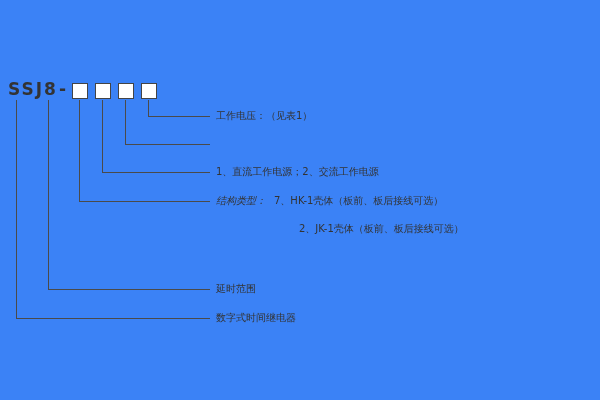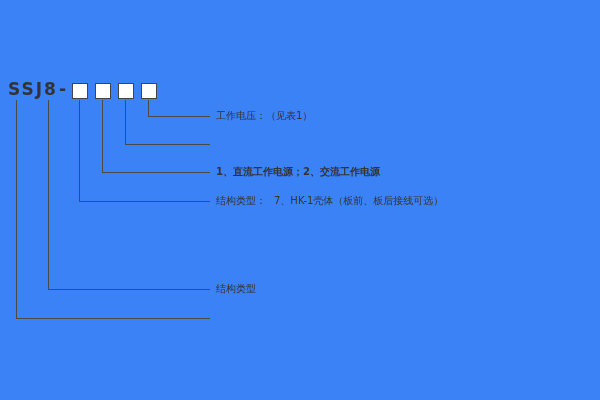--- a/index.html
+++ b/index.html
@@ -65,23 +65,23 @@
     position: absolute;
     left: 216px;
     font-size: 10px;
     line-height: 22px;
     color: #333333;
     white-space: nowrap;
     text-align: right;
   }
   .c-voltage   { top: 105px; }
   .c-delay     { top: 133px; }
-  .c-power     { top: 161px; font-weight: bold; }
+  .c-power     { top: 161px; }
   .c-structure { top: 190px; }
-  .c-structure .prefix { margin-right: 8px; }
+  .c-structure .prefix { margin-right: 8px; font-style: italic; }
   .c-struct2   { top: 218px; left: 299px; }
   .c-struct3   { top: 246px; left: 299px; }
   .c-serial    { top: 278px; }
   .c-product   { top: 307px; }
 </style>
 </head>
 <body>
 
 <div class="figure">
 
@@ -105,16 +105,18 @@
   <div class="hline h-serial"></div>
   <div class="vline v-product"></div>
   <div class="hline h-product"></div>
 
   <div class="callout c-voltage">工作电压：（见表1）</div>
   <div class="callout c-power">1、直流工作电源；2、交流工作电源</div>
 
   <div class="callout c-structure">
     <span class="prefix">结构类型：</span><span>7、HK-1壳体（板前、板后接线可选）</span>
   </div>
+  <div class="callout c-struct2">2、JK-1壳体（板前、板后接线可选）</div>
 
-  <div class="callout c-serial">结构类型</div>
+  <div class="callout c-serial">延时范围</div>
+  <div class="callout c-product">数字式时间继电器</div>
 
 </div>
 
 </body></html>

